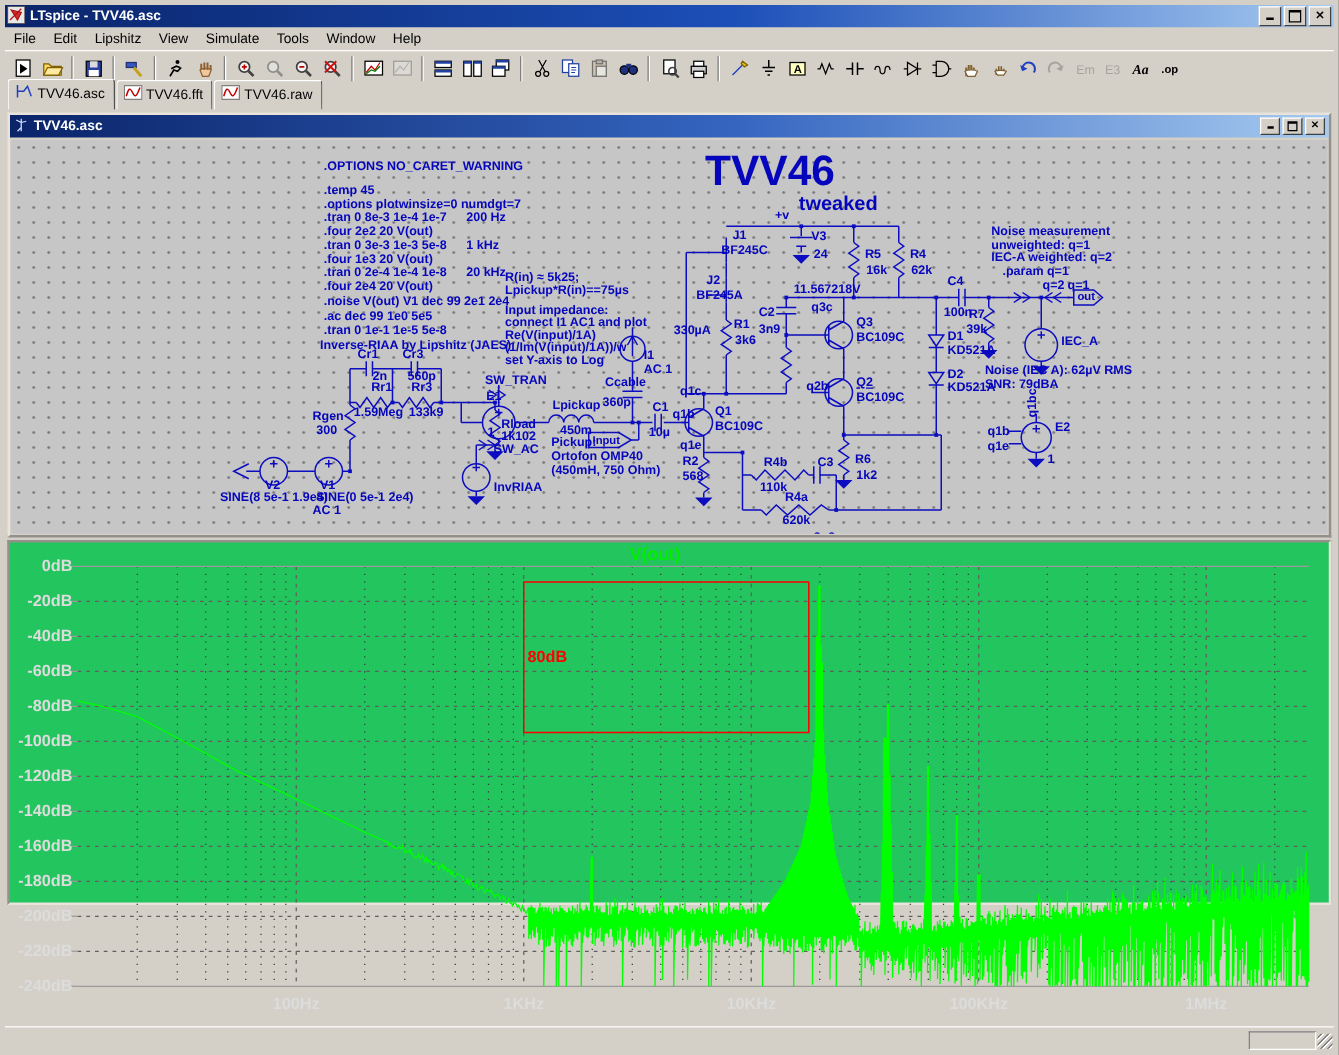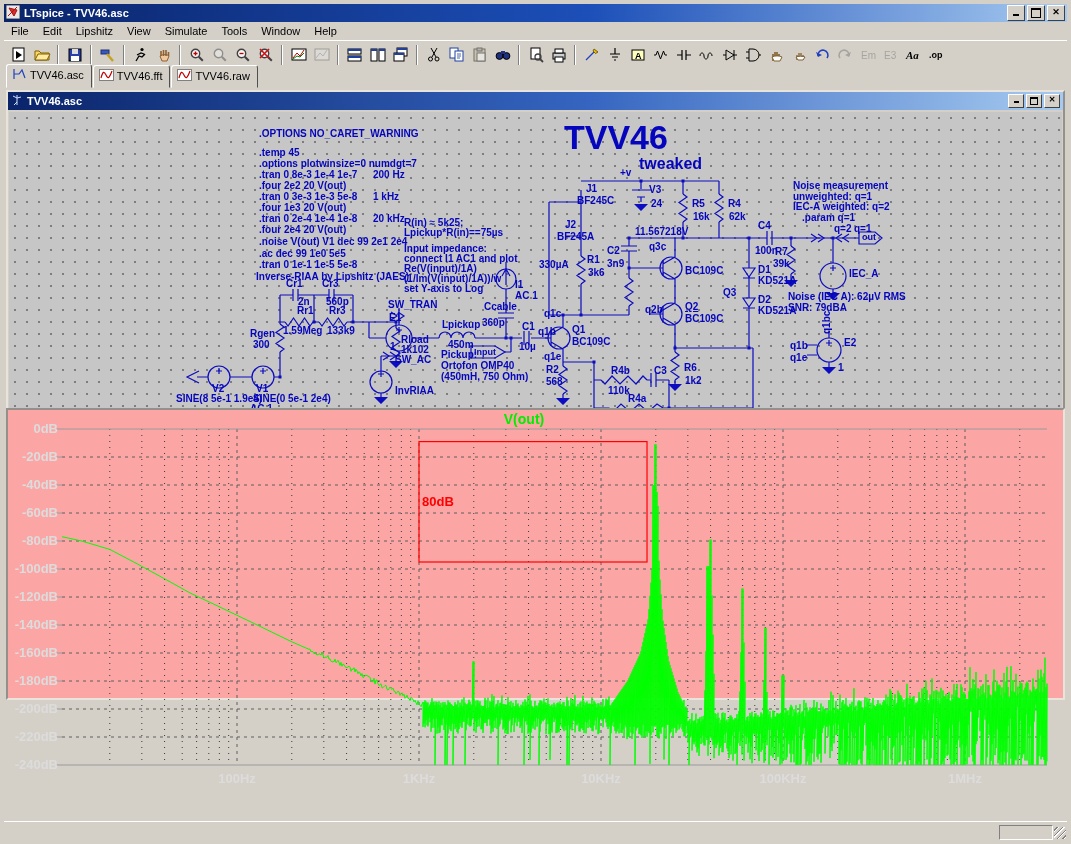--- a/index.html
+++ b/index.html
@@ -17,21 +17,21 @@
   .tsep{width:0;height:20px;border-left:1px solid #808080;border-right:1px solid #fff;margin:0 4px}
   .tabbar{position:absolute;left:4px;top:67px;right:4px;height:21px;display:flex;align-items:flex-end;padding-left:2px;background:#d4d0c8}
   .tab{display:flex;align-items:center;gap:3px;font-size:11px;padding:2px 7px 3px 5px;border:1px solid;border-color:#fff #505050 #d4d0c8 #fff;border-radius:3px 3px 0 0;background:#d4d0c8;margin-right:1px}
   .tab.active{padding-bottom:4px}
   .schemwin{position:absolute;left:6px;top:90px;width:1059px;height:340px;border:2px outset #e8e4dc;background:#d4d0c8;box-sizing:border-box}
   .schemtitle{height:18px;background:linear-gradient(90deg,#0a246a 0%,#3565c0 55%,#a6caf0 100%);display:flex;align-items:center;color:#fff;font-weight:bold;font-size:11px;padding:0 3px;gap:4px}
   .swbtn{width:14px;height:12px;background:#d4d0c8;border:1px solid;border-color:#fff #404040 #404040 #fff;font-size:8px;line-height:10px;text-align:center;color:#000}
   .canvas{position:absolute;left:1px;top:20px;right:1px;bottom:1px;background-color:#c6c6c6;background-image:radial-gradient(#7d7d7d 1px,rgba(0,0,0,0) 1.2px);background-size:12px 12px;overflow:hidden}
   .canvas svg{position:absolute;left:0;top:0}
   .slabel{position:absolute;color:#0505bd;font-weight:bold;font-size:10px;line-height:10px;white-space:pre}
-  .plotwin{position:absolute;left:6px;top:408px;width:1059px;height:292px;border:2px inset #e8e4dc;background:#fca5a5;box-sizing:border-box}
+  .plotwin{position:absolute;left:6px;top:432px;width:1059px;height:292px;border:2px inset #e8e4dc;background:#22c55e;box-sizing:border-box}
   .statusbar{position:absolute;left:4px;bottom:4px;right:4px;height:18px;background:#d4d0c8;border-top:1px solid #fff;font-size:11px}
   .statuspanel{position:absolute;right:14px;top:3px;width:52px;height:13px;border:1px solid;border-color:#808080 #fff #fff #808080}
   .grip{position:absolute;right:1px;bottom:1px;width:12px;height:12px;background:repeating-linear-gradient(135deg,#d4d0c8 0 2px,#808080 2px 3px,#fff 3px 4px)}
   
   .gmaj{stroke:#5f5f5f;stroke-dasharray:3,4}
   .gmin{stroke:#3a3a3a;stroke-dasharray:1,5}
   .ax{stroke:#9a9a9a}
   .trace{stroke:#00ff00;fill:none;stroke-width:1}
   .ann{stroke:#ff0000;fill:none;stroke-width:1.2}
   text.pl{fill:#dcdcdc;font:bold 13px "Liberation Sans",sans-serif}
@@ -477,21 +477,21 @@
         <span class="slabel" style="left: 640px; top: 73px;">V3</span>
         <span class="slabel" style="left: 642px; top: 87px;">24</span>
         <span class="slabel" style="left: 683px; top: 87px;">R5</span>
         <span class="slabel" style="left: 684px; top: 100px;">16k</span>
         <span class="slabel" style="left: 719px; top: 87px;">R4</span>
         <span class="slabel" style="left: 720px; top: 100px;">62k</span>
         <span class="slabel" style="left: 626px; top: 115px;">11.567218V</span>
         <span class="slabel" style="left: 598px; top: 134px;">C2</span>
         <span class="slabel" style="left: 598px; top: 147px;">3n9</span>
         <span class="slabel" style="left: 640px; top: 130px;">q3c</span>
-        <span class="slabel" style="left: 714px; top: 142px; margin-top: 34px;">Q3</span>
+        <span class="slabel" style="left: 676px; top: 142px;">Q3</span>
         <span class="slabel" style="left: 676px; top: 154px;">BC109C</span>
         <span class="slabel" style="left: 578px; top: 143px;">R1</span>
         <span class="slabel" style="left: 579px; top: 156px;">3k6</span>
         <span class="slabel" style="left: 530px; top: 148px;">330µA</span>
         <span class="slabel" style="left: 749px; top: 109px;">C4</span>
         <span class="slabel" style="left: 746px; top: 134px;">100n</span>
         <span class="slabel" style="left: 766px; top: 135px;">R7</span>
         <span class="slabel" style="left: 764px; top: 147px;">39k</span>
         <span class="slabel" style="left: 749px; top: 153px;">D1</span>
         <span class="slabel" style="left: 749px; top: 164px;">KD521A</span>

